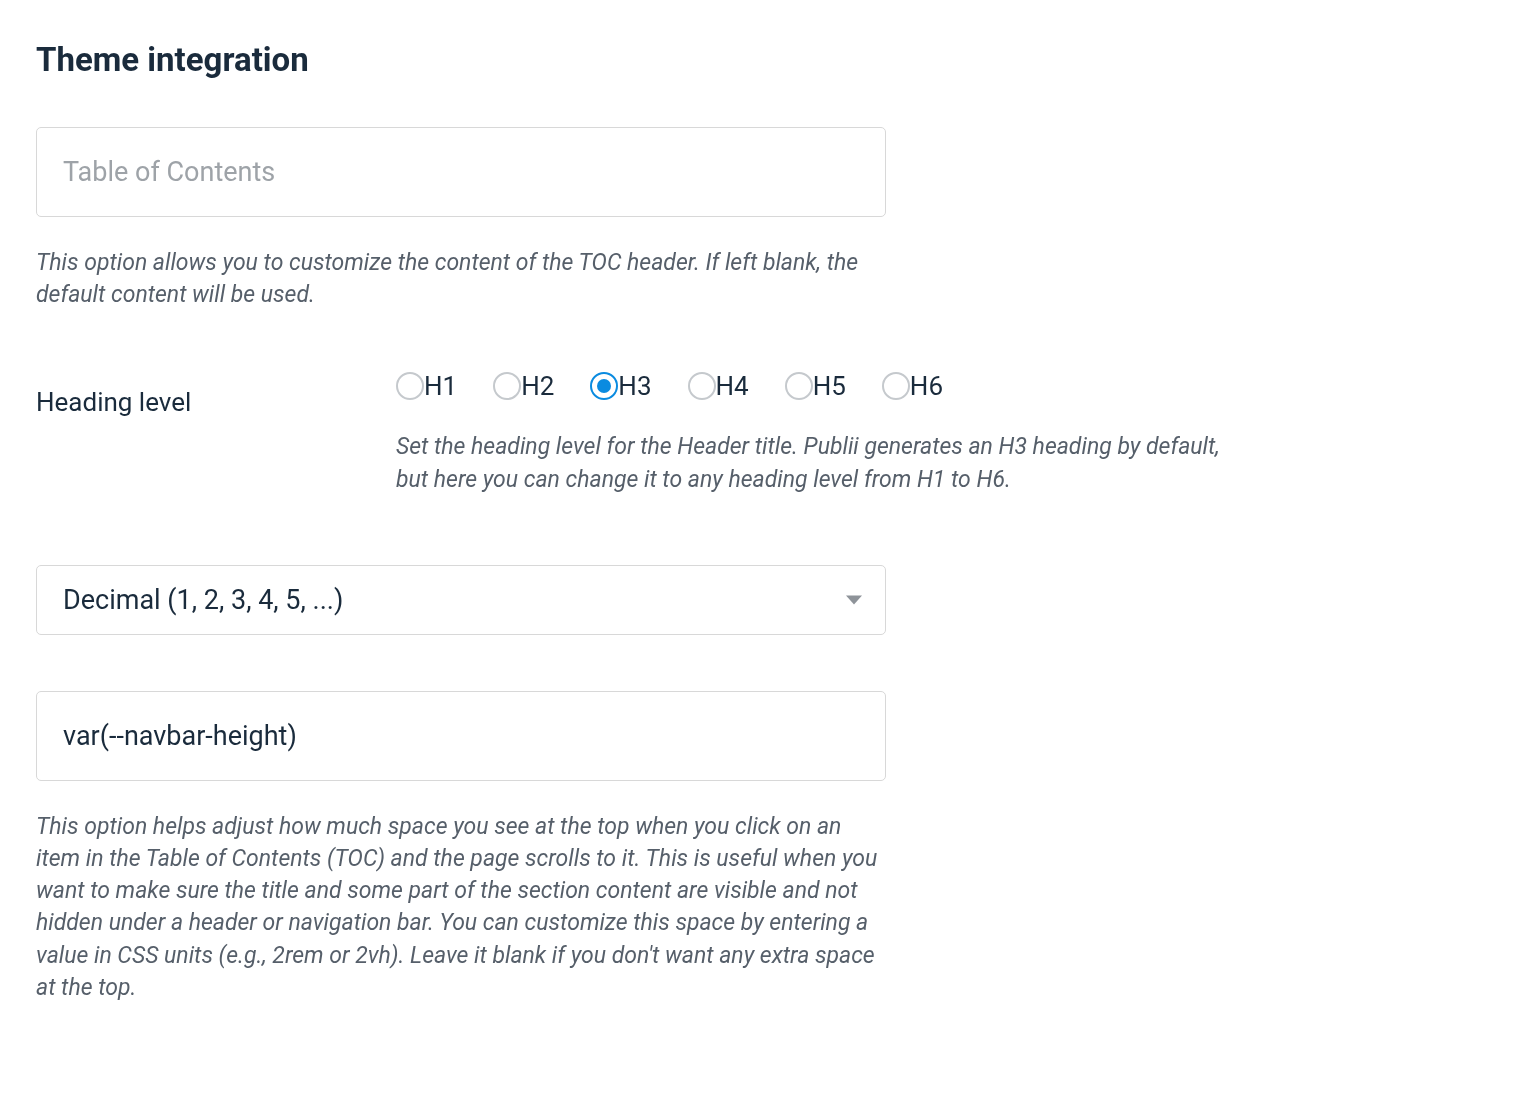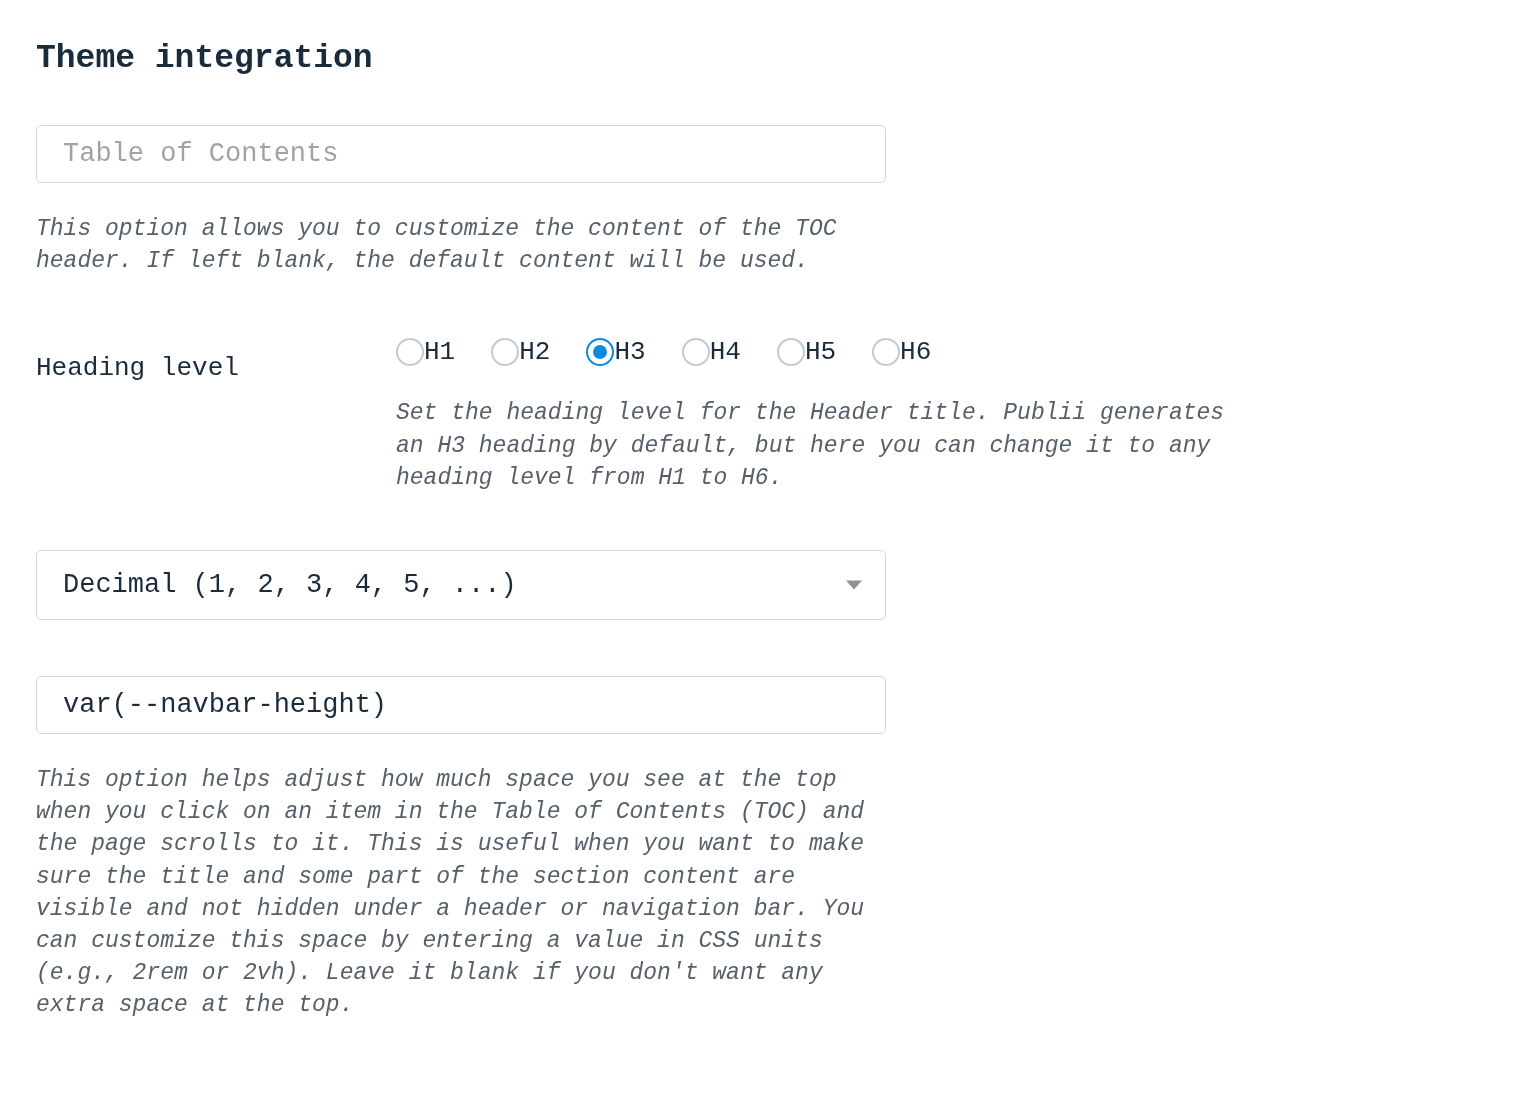--- a/index.html
+++ b/index.html
@@ -1,19 +1,18 @@
 <!DOCTYPE html>
 <html><head>
   <meta charset="utf-8">
   <style>
     * {
       box-sizing: border-box;
       margin: 0;
       padding: 0;
-      font-family: Liberation Mono, monospace;
     }
     body {
       font-family: -apple-system, BlinkMacSystemFont, "Segoe UI", Roboto, Helvetica, Arial, sans-serif;
       background: #fff;
       color: #1a2b3c;
       padding: 40px 36px;
       font-size: 24px;
     }
     .section-title {
       font-size: 33px;
@@ -33,21 +32,21 @@
       font-weight: 400;
       color: #1a2b3c;
       padding-top: 20px;
     }
     .form-control {
       flex: 1;
       max-width: 850px;
     }
     .text-input {
       width: 100%;
-      height: 58px;
+      height: 90px;
       padding: 0 26px;
       font-size: 27px;
       color: #1a2b3c;
       border: 1px solid #d8d8d8;
       border-radius: 5px;
       background: #fff;
       font-family: inherit;
     }
     .text-input::placeholder {
       color: #9ea3a8;
@@ -94,20 +93,21 @@
     .radio-circle.checked .radio-dot {
       display: block;
     }
     .radio-label {
       font-size: 26px;
       color: #1a2b3c;
     }
     .select-wrapper {
       position: relative;
       width: 100%;
+      margin-top: 13px;
     }
     .select-display {
       width: 100%;
       height: 70px;
       padding: 0 50px 0 26px;
       font-size: 27px;
       color: #1a2b3c;
       border: 1px solid #d8d8d8;
       border-radius: 5px;
       background: #fff;

